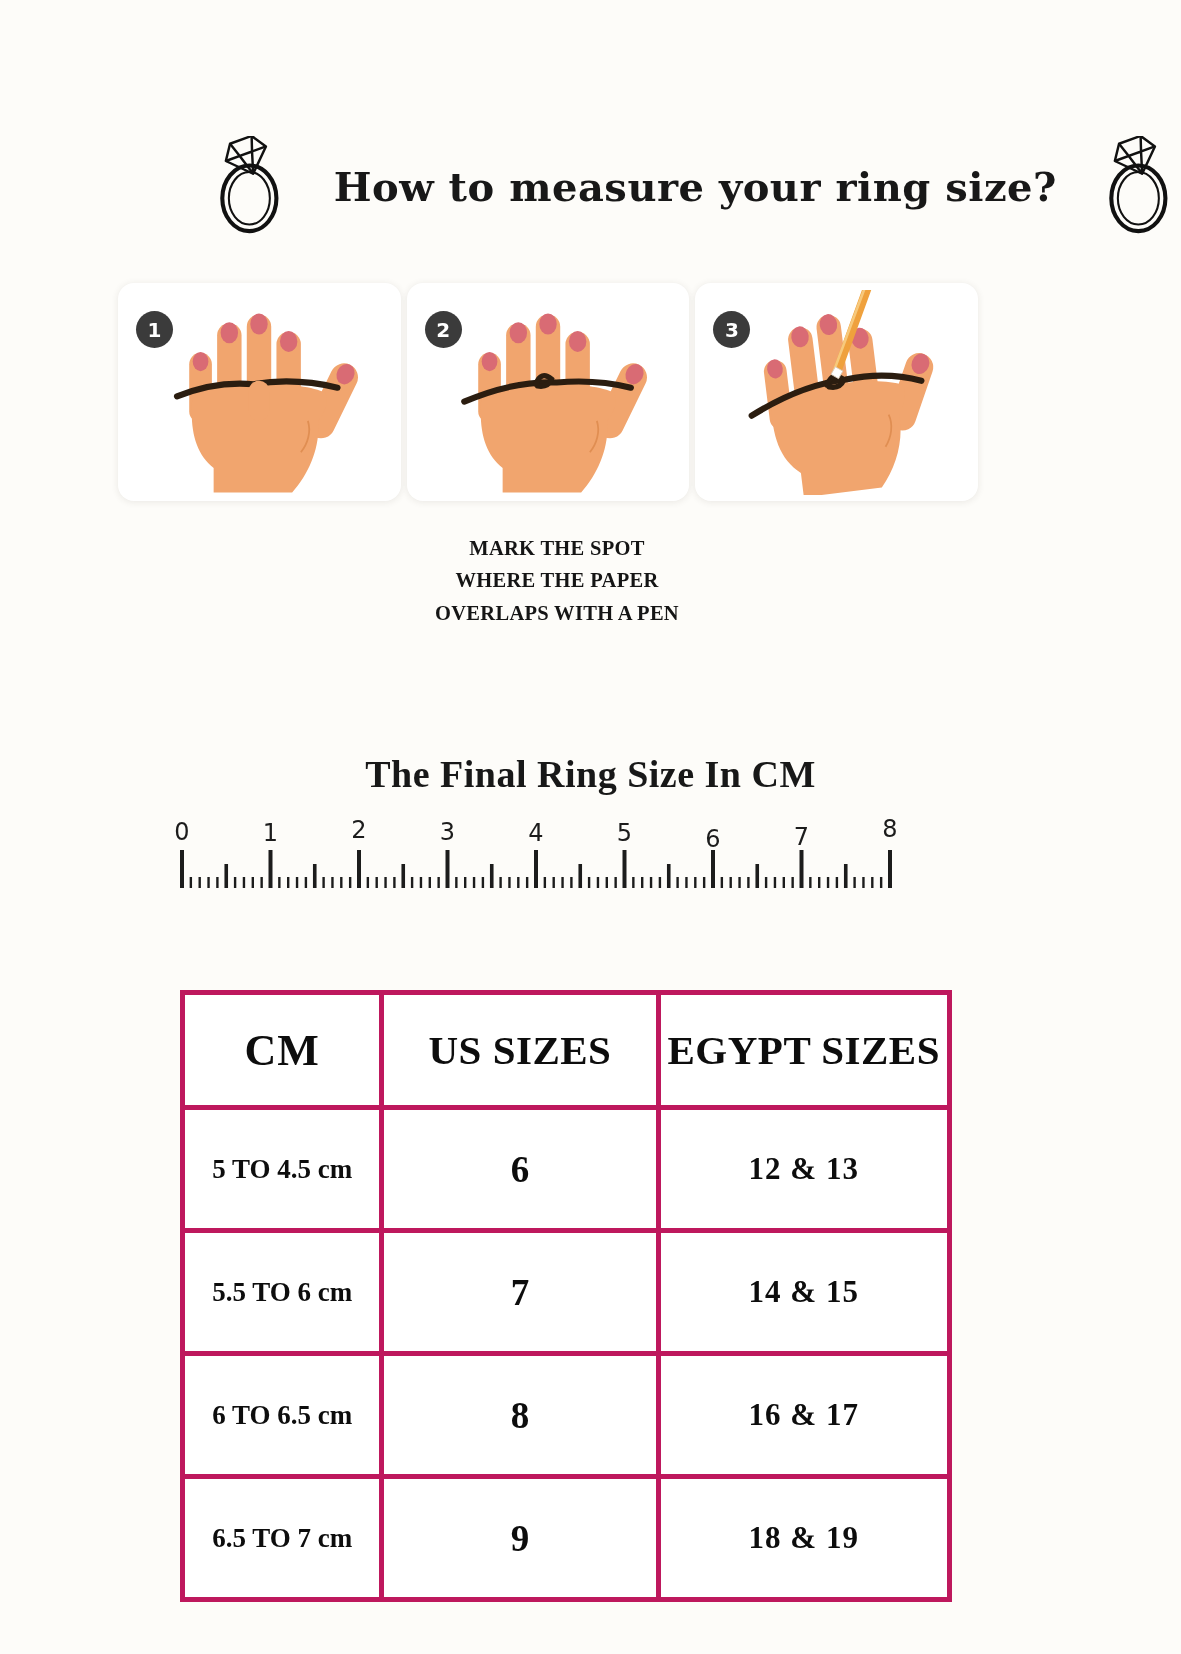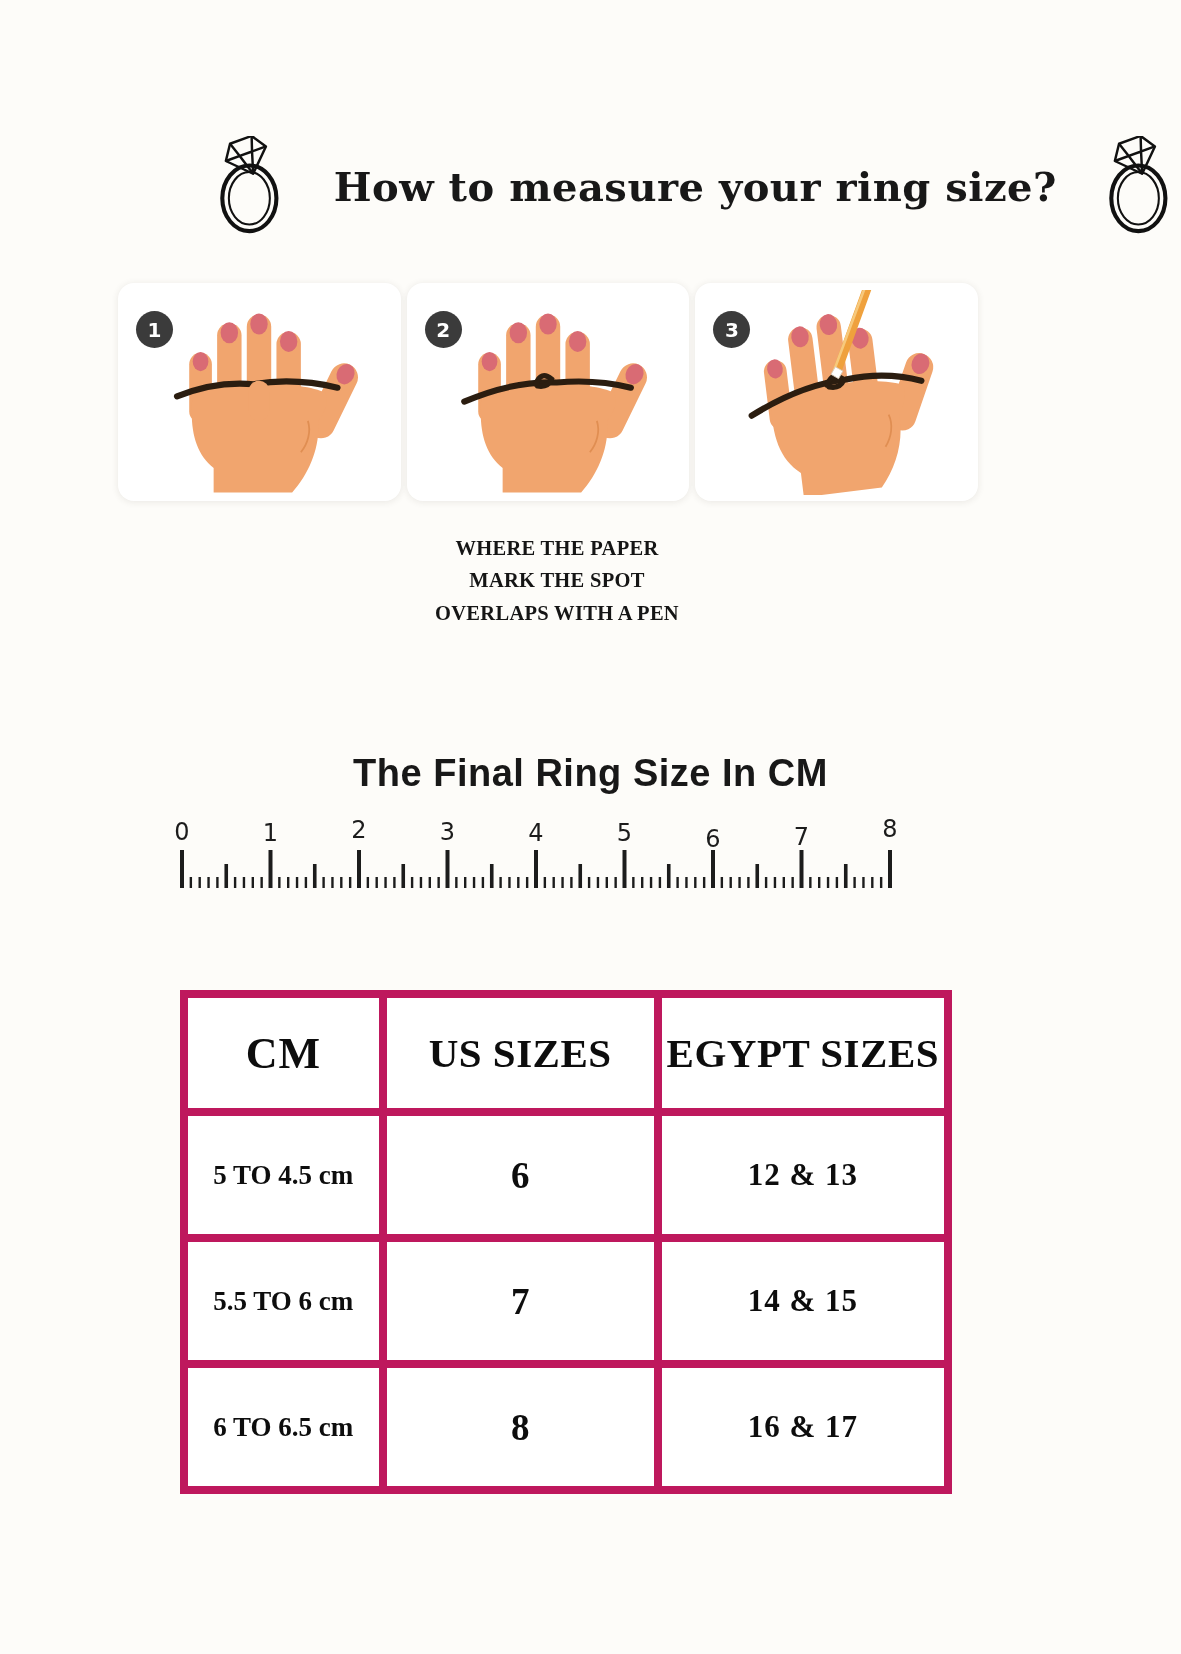--- a/index.html
+++ b/index.html
@@ -55,32 +55,32 @@
     font-weight:bold;font-size:20.5px;line-height:1.58;
     letter-spacing:0.3px;color:#151515;
   }
   .caption .cap-line{display:block;}
   .caption.tight{line-height:1.5;position:relative;top:-14px;}
 
   
   .ruler-heading{
     position:absolute;top:720px;left:0;width:100%;
     text-align:center;font-size:38px;font-weight:bold;
-    font-family:Liberation Sans, sans-serif;letter-spacing:0.5px;
+    font-family:Liberation Serif, serif;letter-spacing:0.5px;
   }
   .ruler-box{position:absolute;top:798px;left:172px;}
 
   
   .size-table{
     position:absolute;top:990px;left:180px;width:772px;
     border-collapse:collapse;
     font-family:"Liberation Serif", serif;color:#0d0d0d;
   }
   .size-table td,.size-table th{
-    border:8px solid #be185d;text-align:center;vertical-align:middle;
+    border:5px solid #be185d;text-align:center;vertical-align:middle;
     background:#fff;
   }
   .size-table{border:4px solid #111;}
   .size-table th{height:108px;font-weight:bold;}
   .size-table td{height:116px;font-weight:bold;}
   .size-table tr.header-row{border-bottom:5px solid #111;}
   .col-cm{width:26%;}
   .col-us{width:36%;}
   .col-eg{width:38%;}
   .h-cm{font-size:44px;letter-spacing:1px;}
@@ -182,22 +182,22 @@
             <polygon points="112,88 120,94 114,102 106,96" fill="#fff" stroke="#d9c9b5" stroke-width="1"></polygon>
           </g>
         </svg>
       </div>
     </div>
 
   </div>
 
   <div class="captions">
     <div class="caption">
+      <span class="cap-line">MARK THE SPOT</span>
       <span class="cap-line">WHERE THE PAPER</span>
-      <span class="cap-line">MARK THE SPOT</span>
       <span class="cap-line">OVERLAPS WITH A PEN</span>
     </div>
   </div>
 
   <h2 class="ruler-heading">The Final Ring Size In CM</h2>
 
   <div class="ruler-box">
     <svg id="ruler-svg" width="736" height="92">
         <line x1="10" x2="10" y1="90" y2="52" stroke="#1c1c1c" stroke-width="4"></line>
         <line x1="18.85" x2="18.85" y1="90" y2="79" stroke="#1c1c1c" stroke-width="2.4"></line>
@@ -307,16 +307,21 @@
       <tr>
         <td class="c-cm">5.5 TO 6 cm</td>
         <td class="c-us">7</td>
         <td class="c-eg">14 &amp; 15</td>
       </tr>
       <tr>
         <td class="c-cm">6 TO 6.5 cm</td>
         <td class="c-us">8</td>
         <td class="c-eg">16 &amp; 17</td>
       </tr>
+      <tr>
+        <td class="c-cm">6.5 TO 7 cm</td>
+        <td class="c-us">9</td>
+        <td class="c-eg">18 &amp; 19</td>
+      </tr>
     </tbody>
   </table>
 
 </div>
 
 </body></html>

